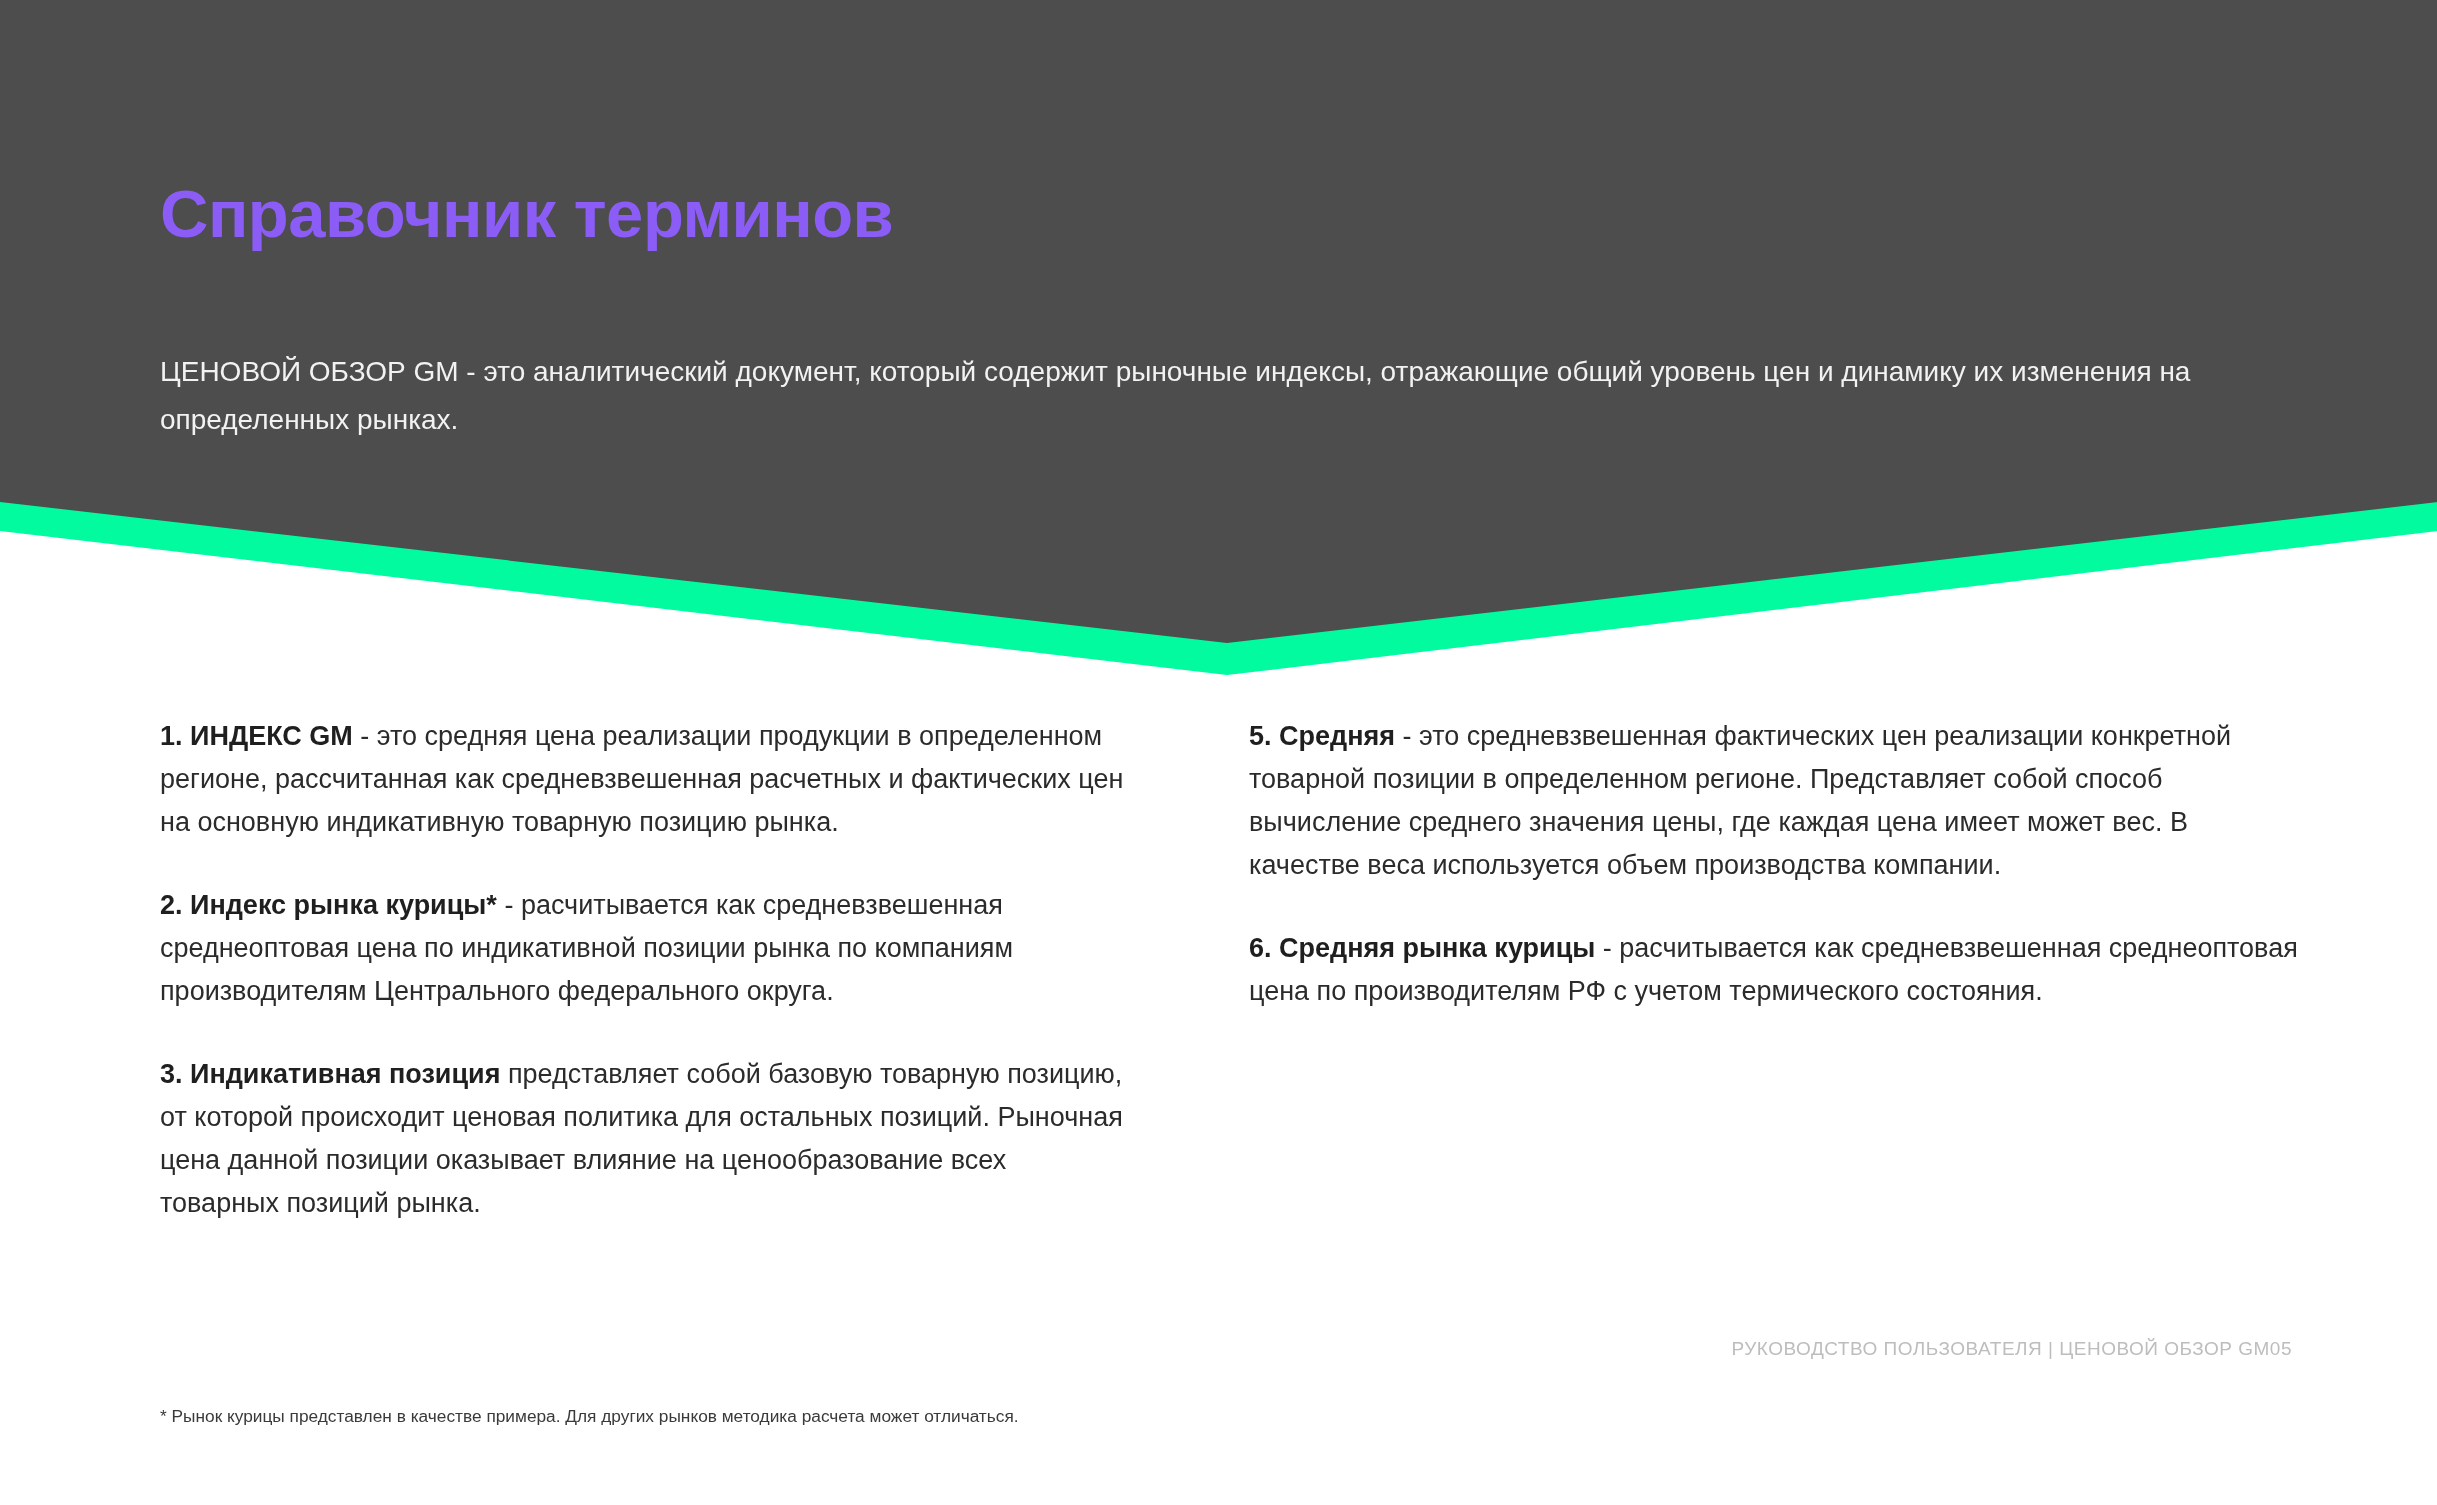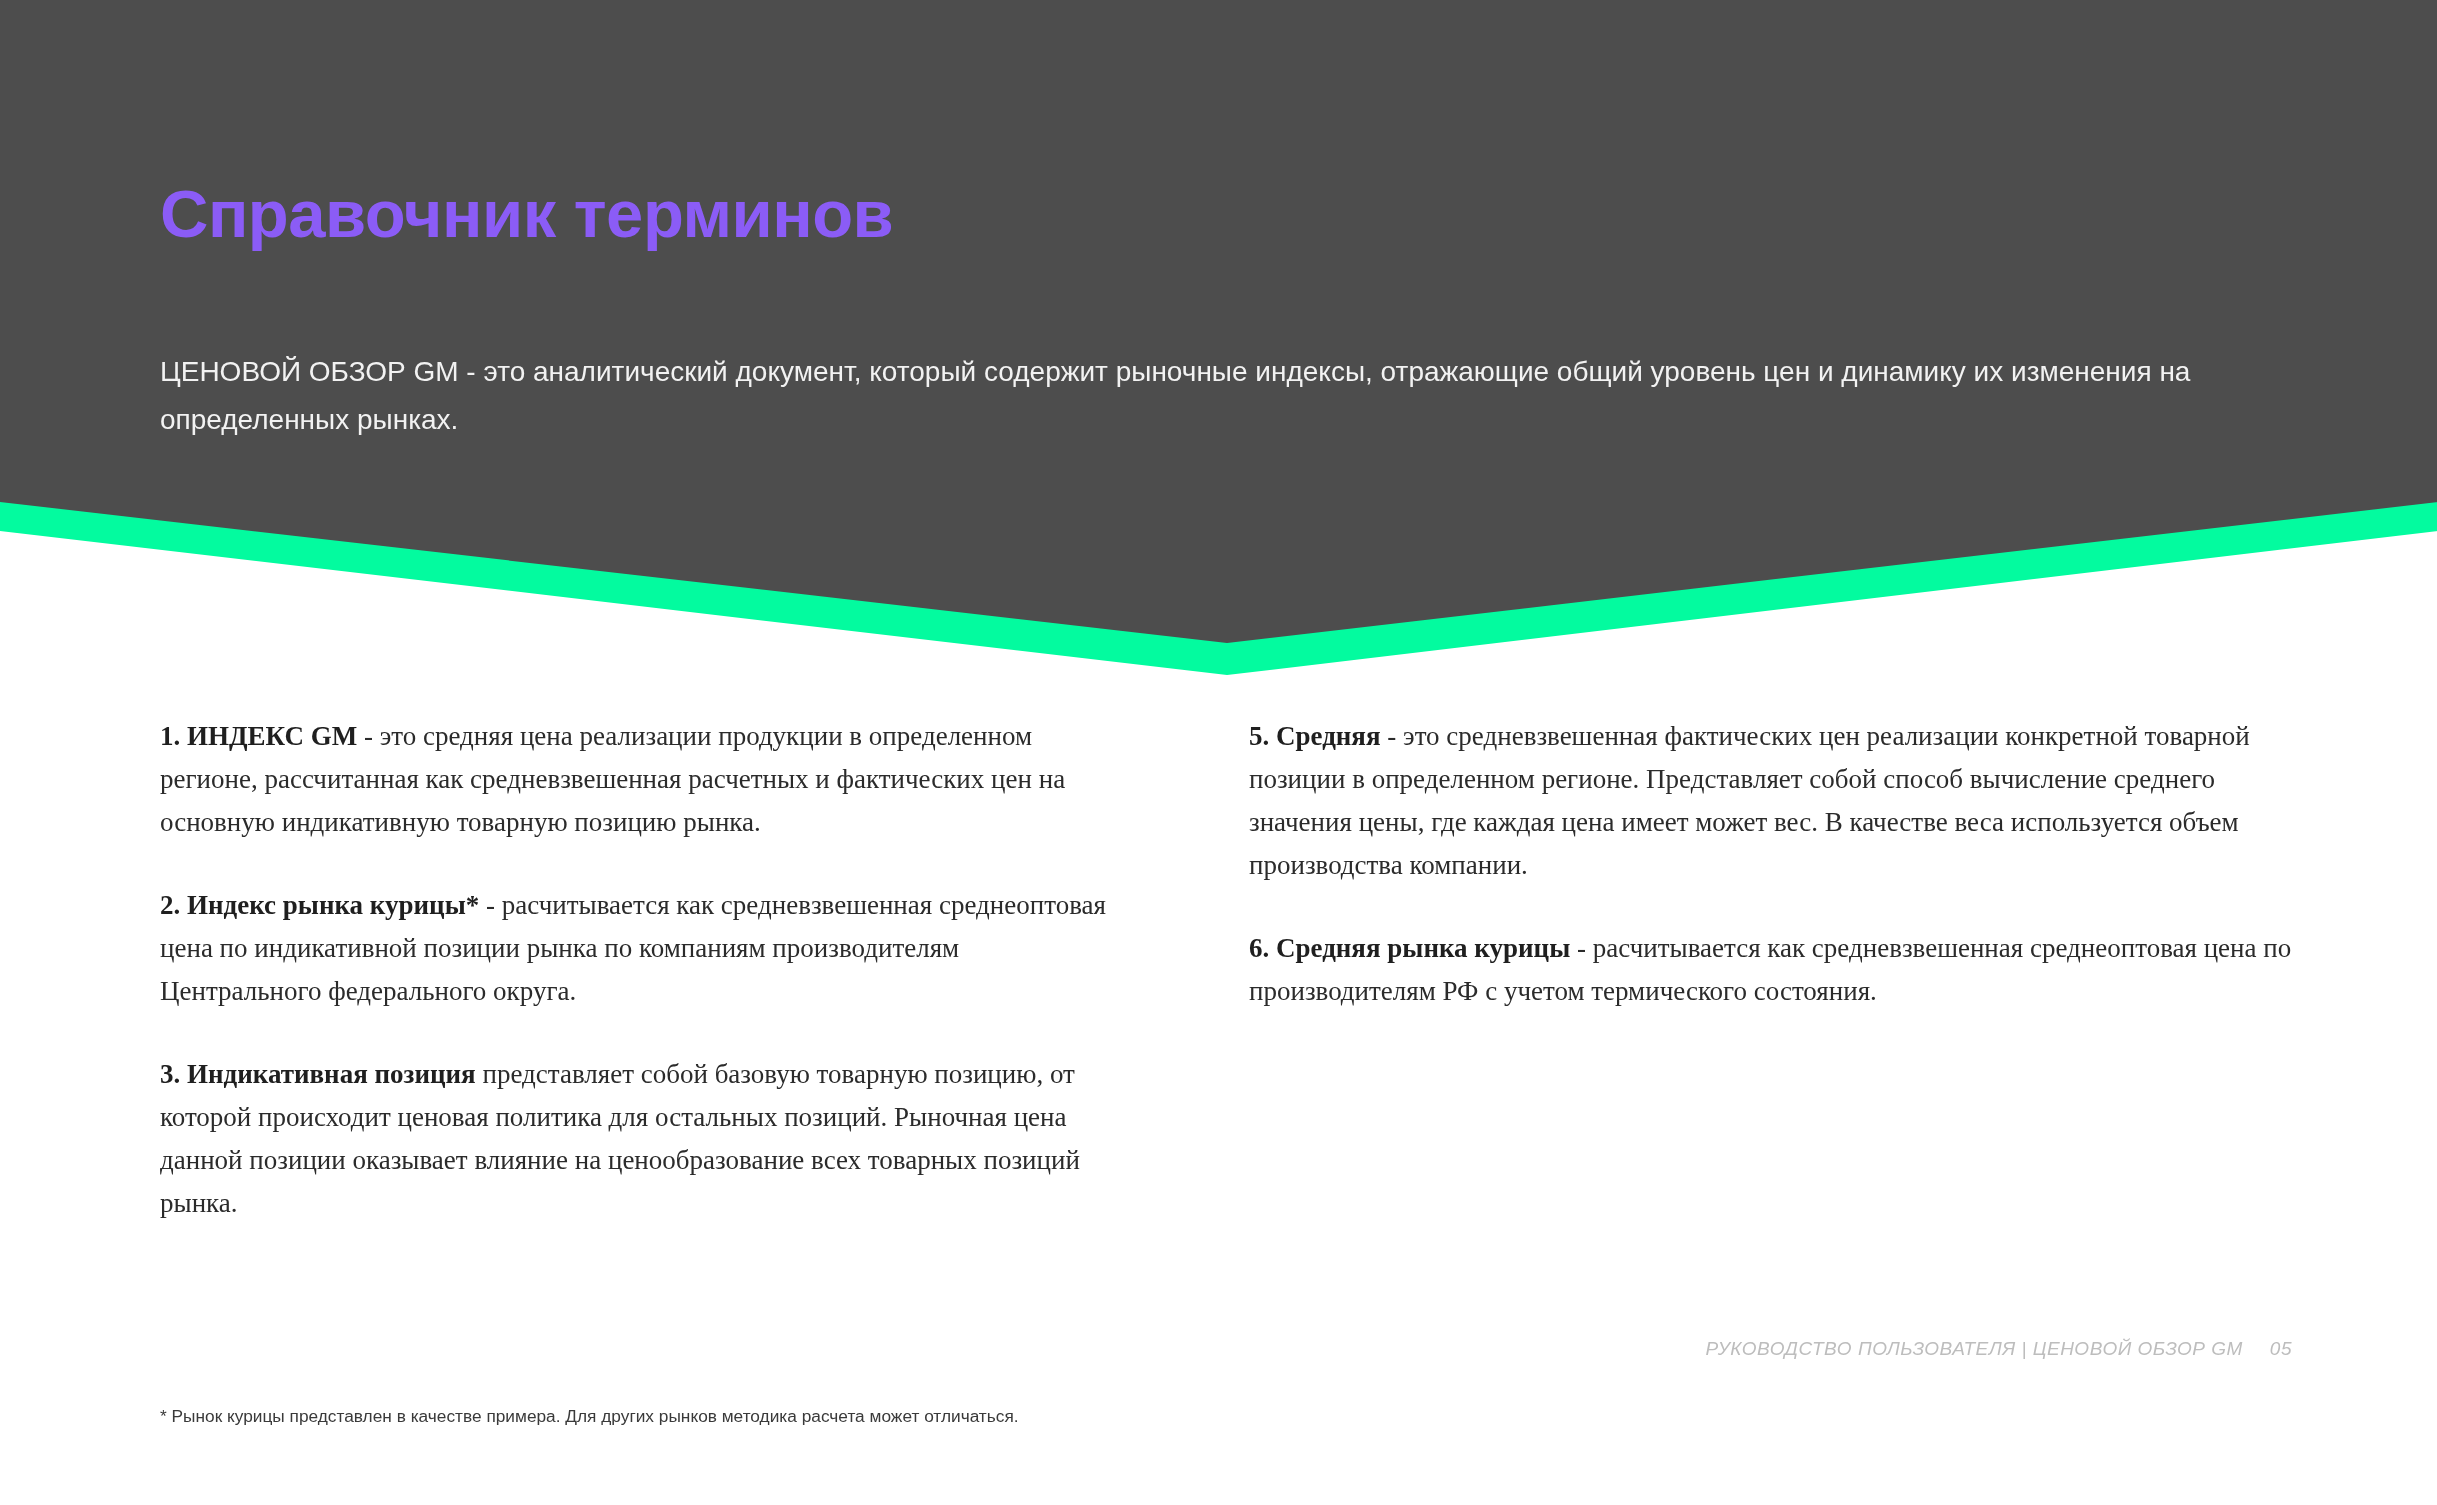--- a/index.html
+++ b/index.html
@@ -71,21 +71,20 @@
   .body-area {
     position: absolute;
     left: 0;
     top: 715px;
     width: 2438px;
     height: 674px;
   }
   .col {
     position: absolute;
     top: 0;
-    font-family: Liberation Serif, serif;
   }
   .col-left  { left: 160px;  width: 965px; }
   .col-right { left: 1249px; width: 1056px; }
 
   .term {
     font-size: 27px;
     line-height: 43px;
     color: #2b2b2b;
     margin: 0 0 40px 0;
   }
@@ -99,22 +98,20 @@
   .footer {
     position: absolute;
     right: 146px;
     top: 1338px;
     font-size: 19px;
     letter-spacing: 0.5px;
     color: #bdbdbd;
     white-space: nowrap;
     display: flex;
     align-items: baseline;
-    gap: 27px;
-    font-style: italic;
   }
   .footnote {
     position: absolute;
     left: 160px;
     top: 1406px;
     font-size: 17.3px;
     color: #3a3a3a;
     white-space: nowrap;
   }
 </style>

